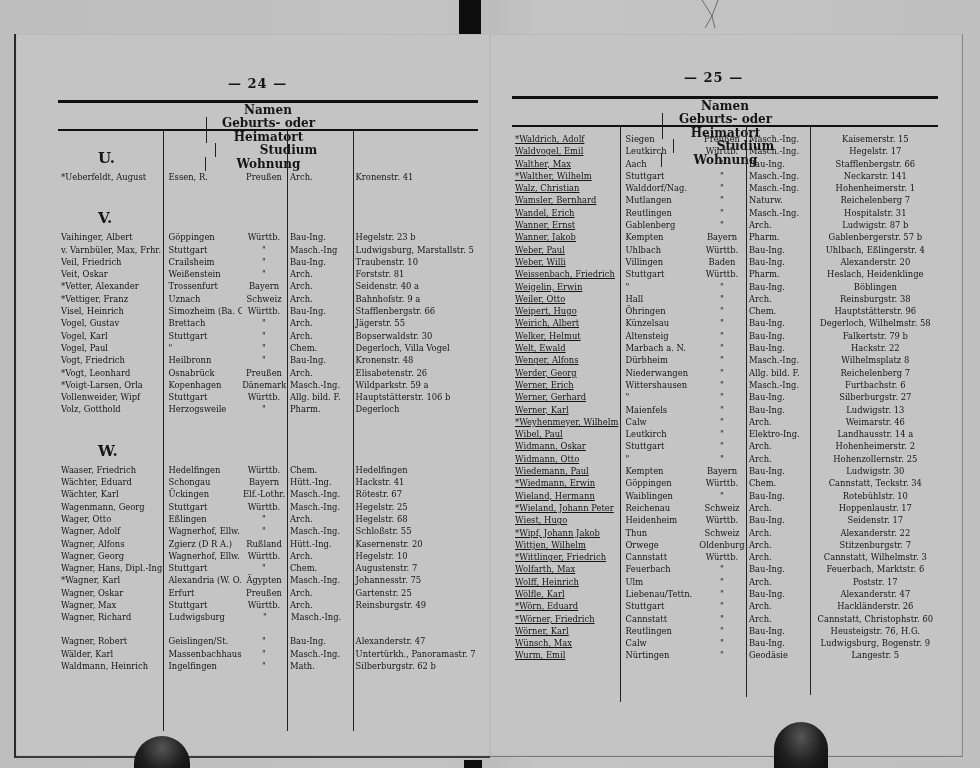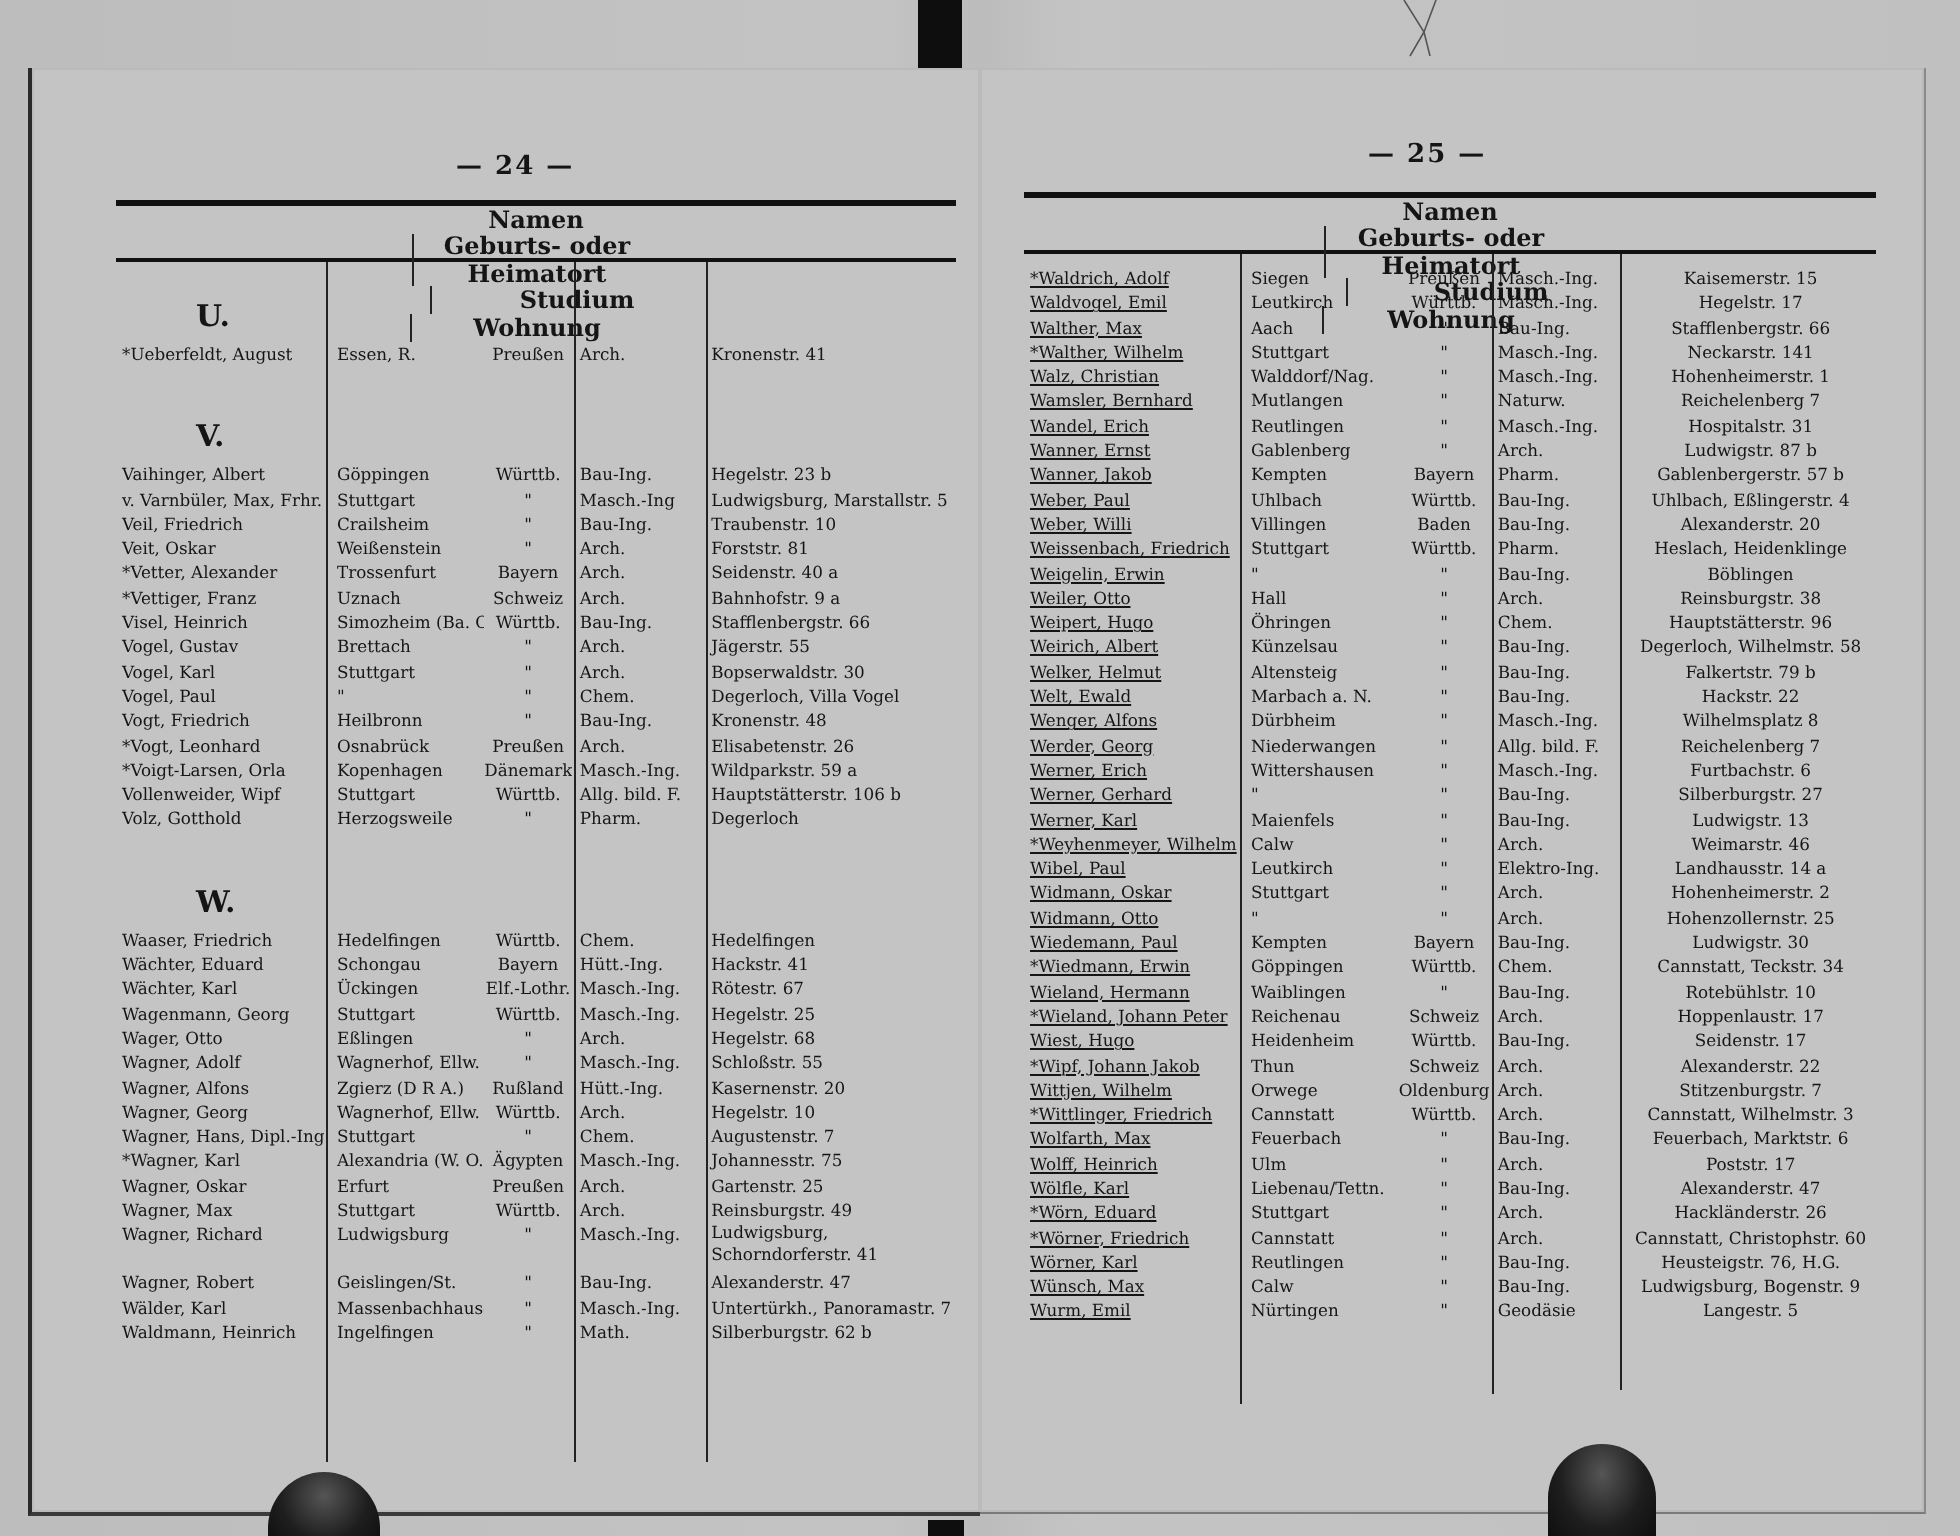--- a/index.html
+++ b/index.html
@@ -296,21 +296,20 @@
           <span class="o1">Stuttgart</span>
           <span class="o2">Württb.</span>
           <span class="s">Arch.</span>
           <span class="a">Reinsburgstr. 49</span>
         </div>
         <div class="row tall">
           <span class="n">Wagner, Richard</span>
           <span class="o1">Ludwigsburg</span>
           <span class="o2">"</span>
           <span class="s">Masch.-Ing.</span>
-          <span class="a">Ludwigsburg, Schorndorferstr. 41</span>
         </div>
         <div class="row">
           <span class="n">Wagner, Robert</span>
           <span class="o1">Geislingen/St.</span>
           <span class="o2">"</span>
           <span class="s">Bau-Ing.</span>
           <span class="a">Alexanderstr. 47</span>
         </div>
         <div class="row">
           <span class="n">Wälder, Karl</span>

